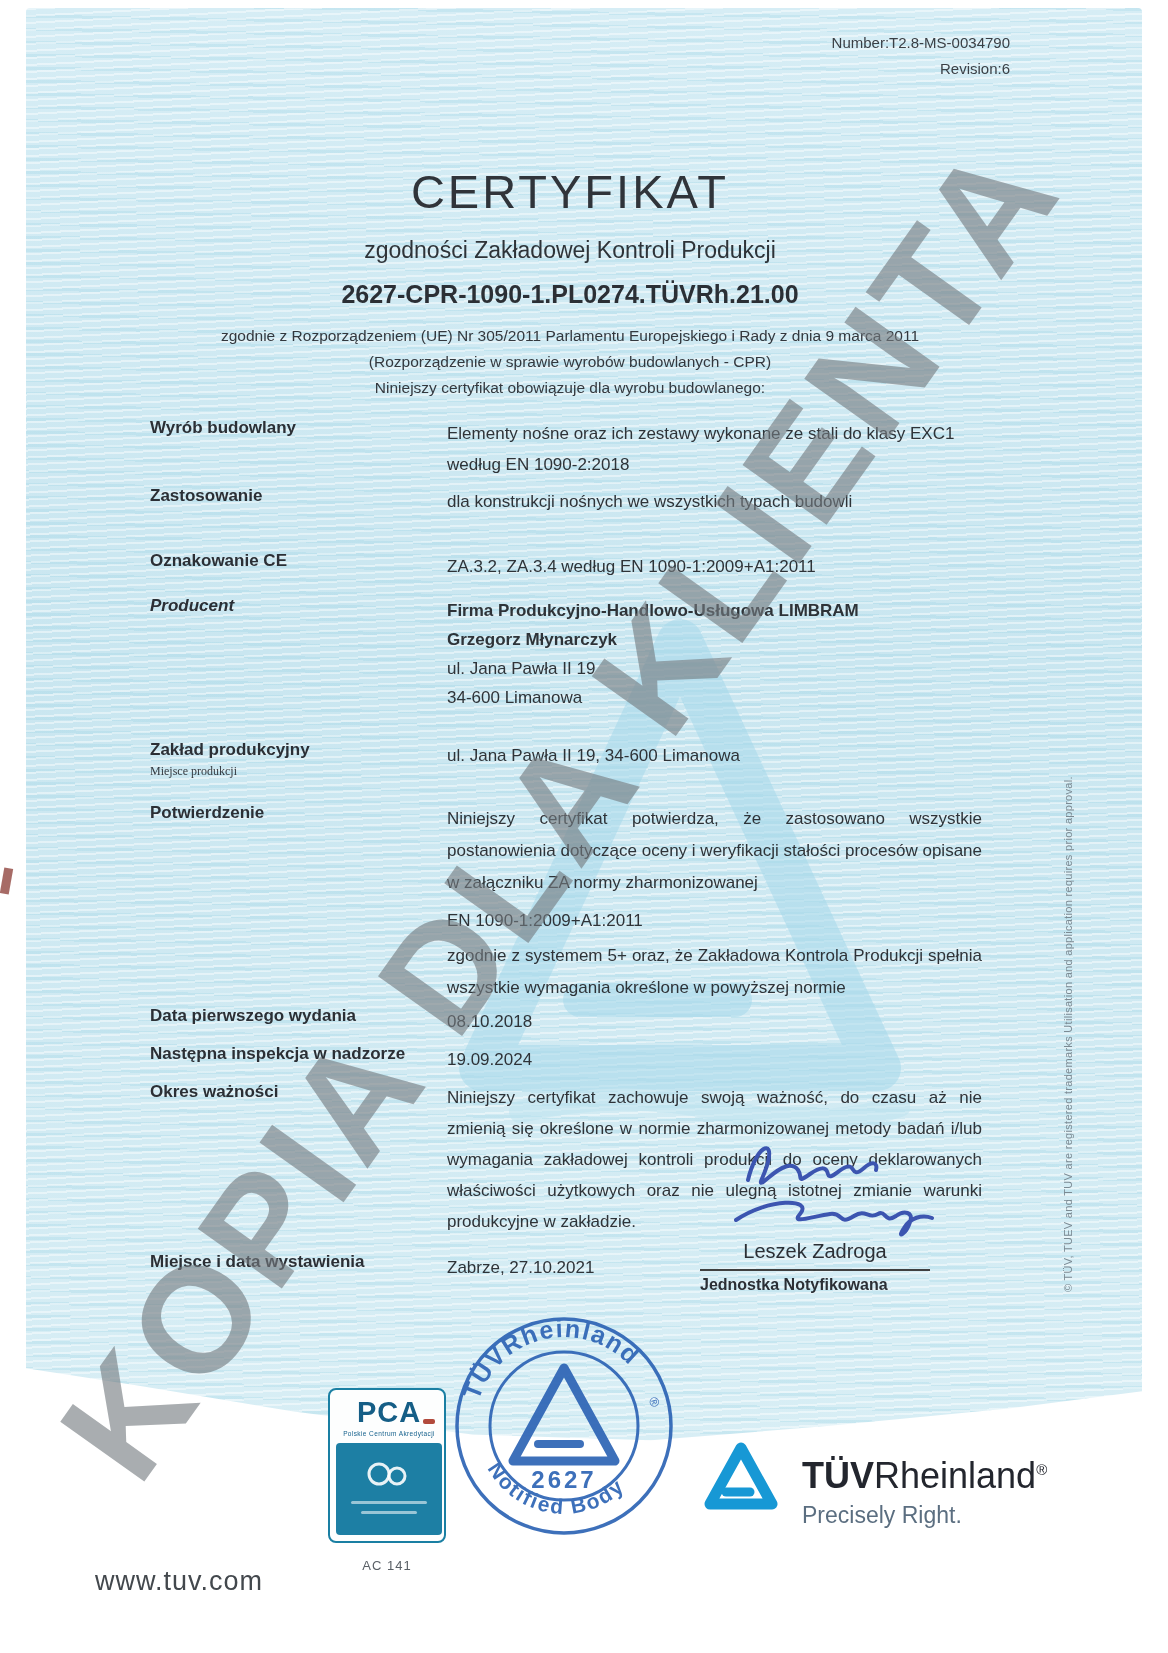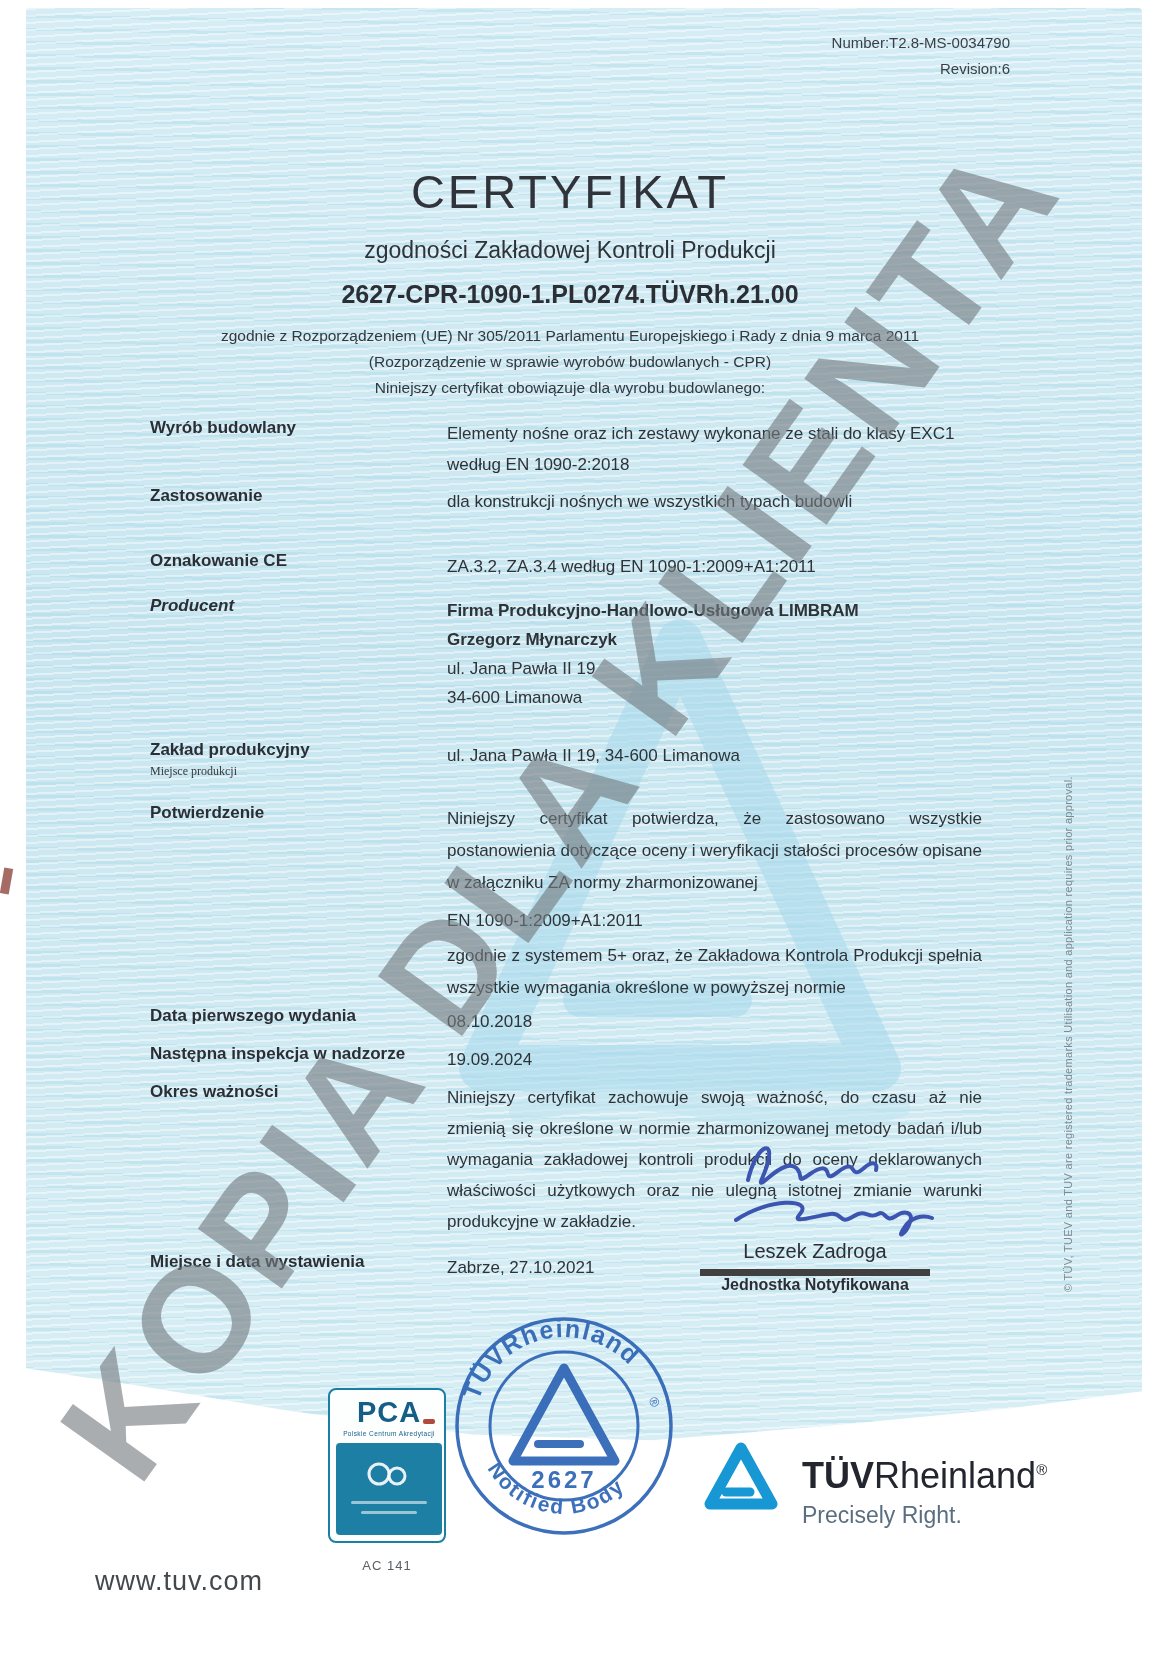--- a/index.html
+++ b/index.html
@@ -33,22 +33,22 @@
   .cert-no { margin-top:16px; font-size:25px; font-weight:bold; color:#2b2f35; }
   .reg-lines { margin-top:14px; font-size:15.5px; line-height:26px; color:#33383e; }
 
   .row-label { position:absolute; left:150px; width:290px; font-size:17px; font-weight:bold; color:#2b2f35; }
   .row-sub { font-size:12px; font-weight:normal; margin-top:4px; color:#34393f;font-family:Liberation Serif, serif; }
   .row-value { position:absolute; left:447px; width:535px; font-size:17px; color:#2e3338; line-height:31px; }
   .row-value.just { text-align:justify; }
   .b { font-weight:bold; }
 
   .sig-svg { position:absolute; left:718px; top:1128px; }
-  .sig-name { position:absolute; left:700px; top:1240px; width:230px; text-align:center; font-size:20px; color:#2b2f35; border-bottom:7px solid #404040; padding-bottom:6px; }
-  .sig-role { position:absolute; left:700px; top:1276px; width:230px; text-align:center; font-size:16px; font-weight:bold; color:#2b2f35; }
+  .sig-name { position:absolute; left:700px; top:1240px; width:230px; text-align:center; font-size:20px; color:#2b2f35; border-bottom:2px solid #404040; padding-bottom:6px; }
+  .sig-role { position:absolute; left:700px; top:1276px; width:230px; font-size:16px; font-weight:bold; color:#2b2f35; }
 
   .side-note { position:absolute; left:1062px; top:1292px; width:545px; font-size:11px; color:#7b8a93; transform-origin:0 0; transform:rotate(-90deg); letter-spacing:.3px; }
 
   
   .watermark {
     position:absolute; left:560px; top:810px; z-index:3;
     transform:translate(-50%,-50%) rotate(-54.5deg);
     font-size:150px; font-weight:bold; letter-spacing:6px; white-space:nowrap;
     color:rgba(116,123,128,.62);
   }

